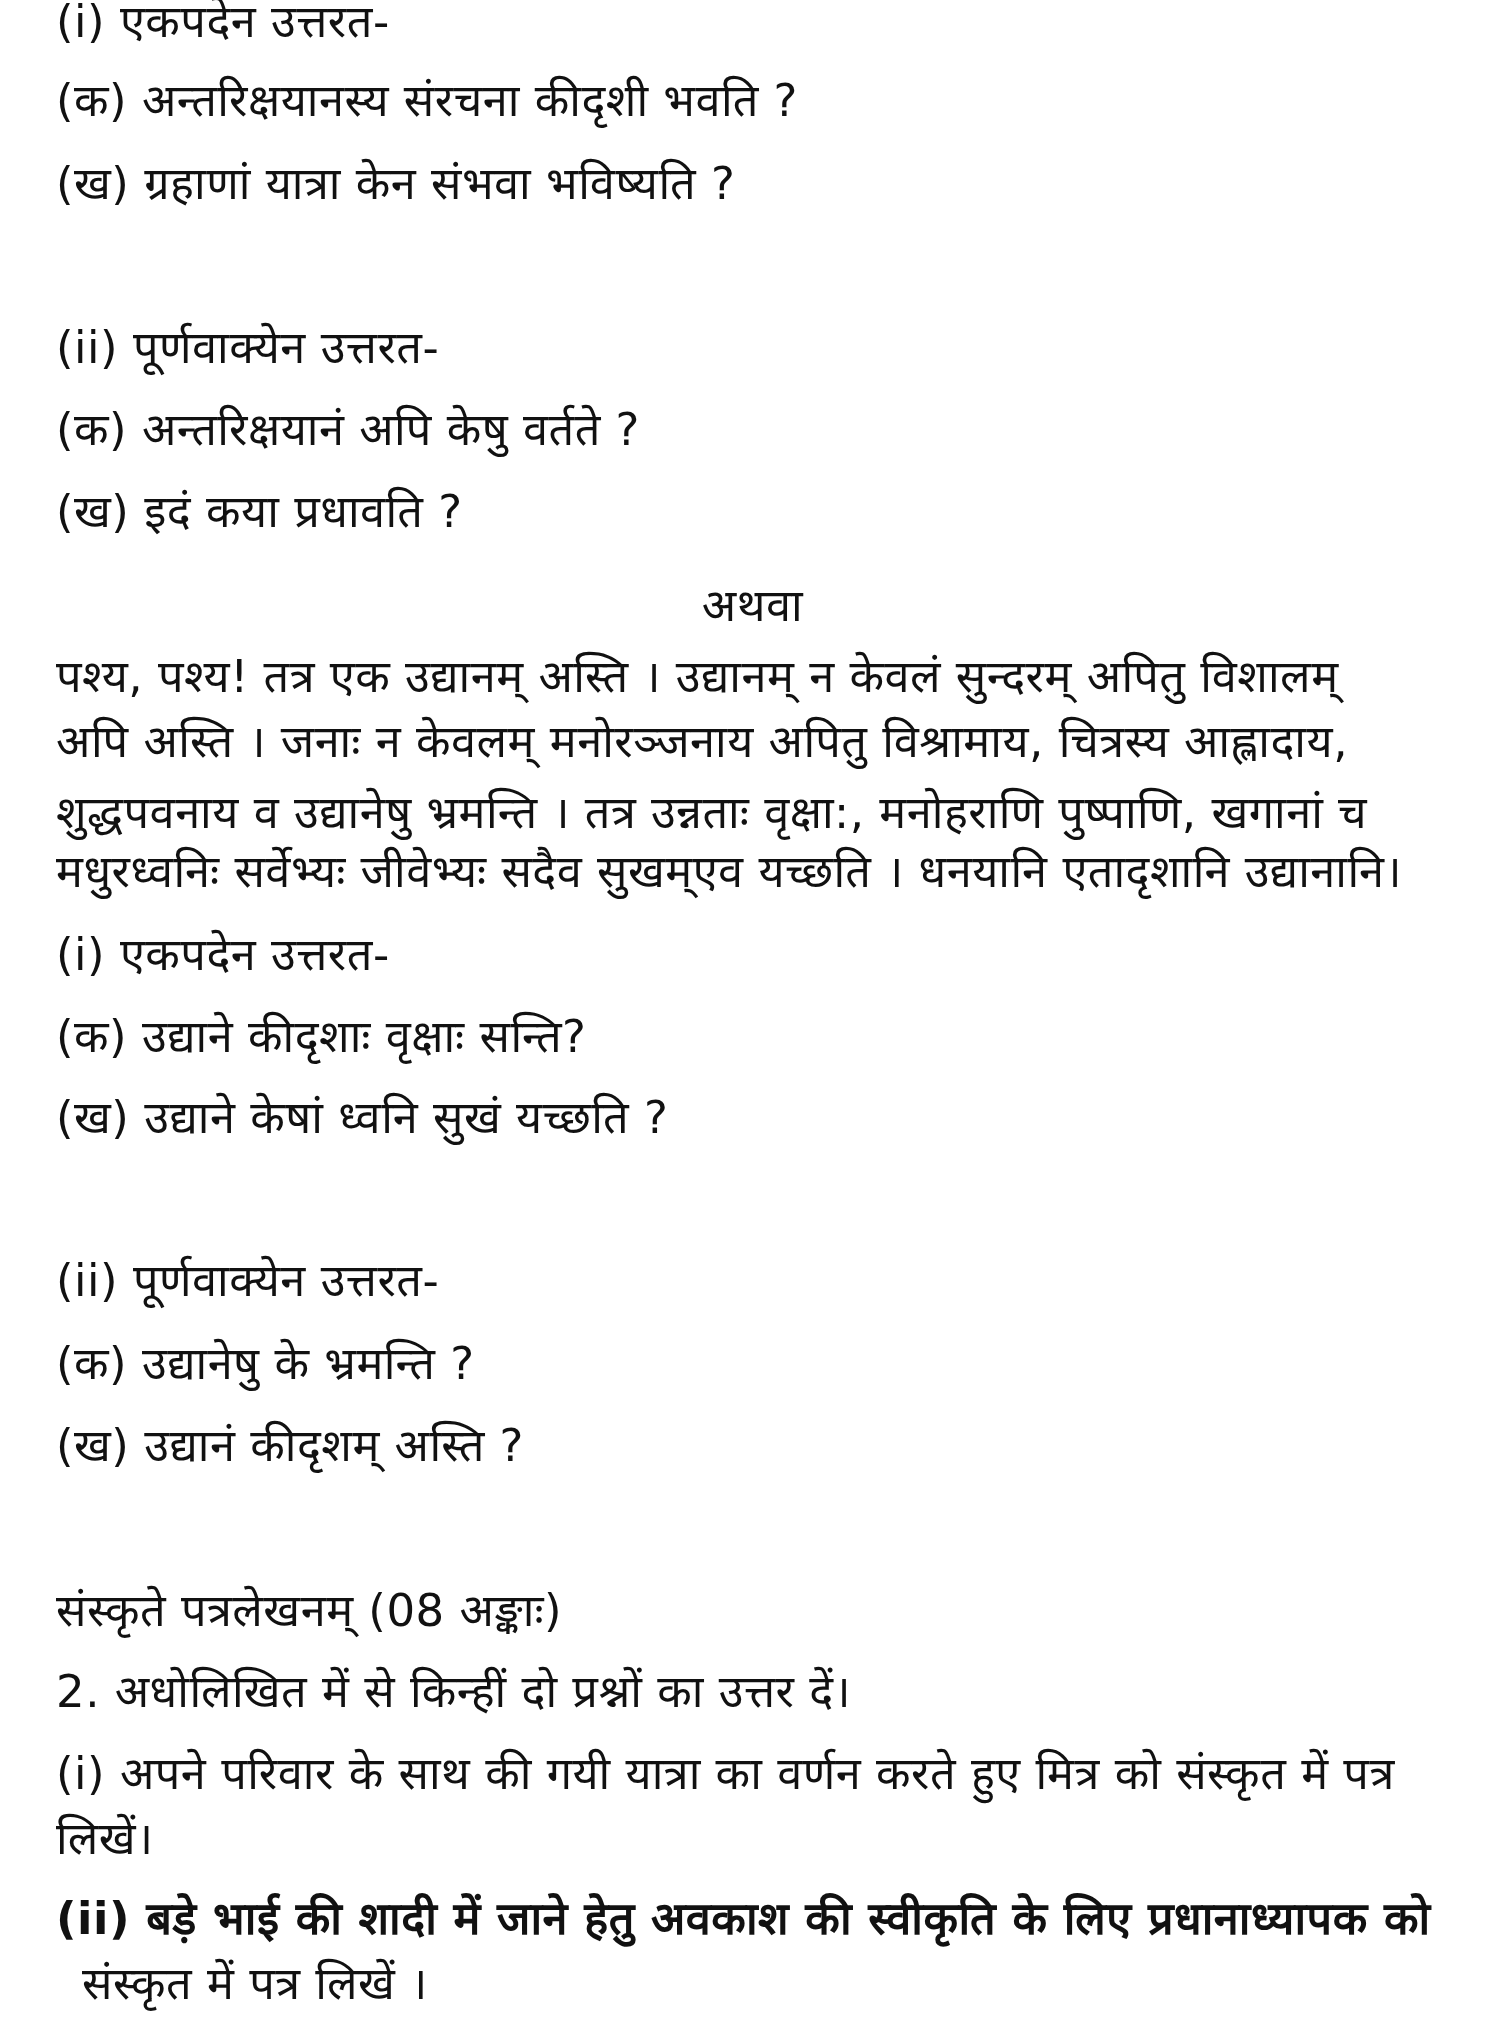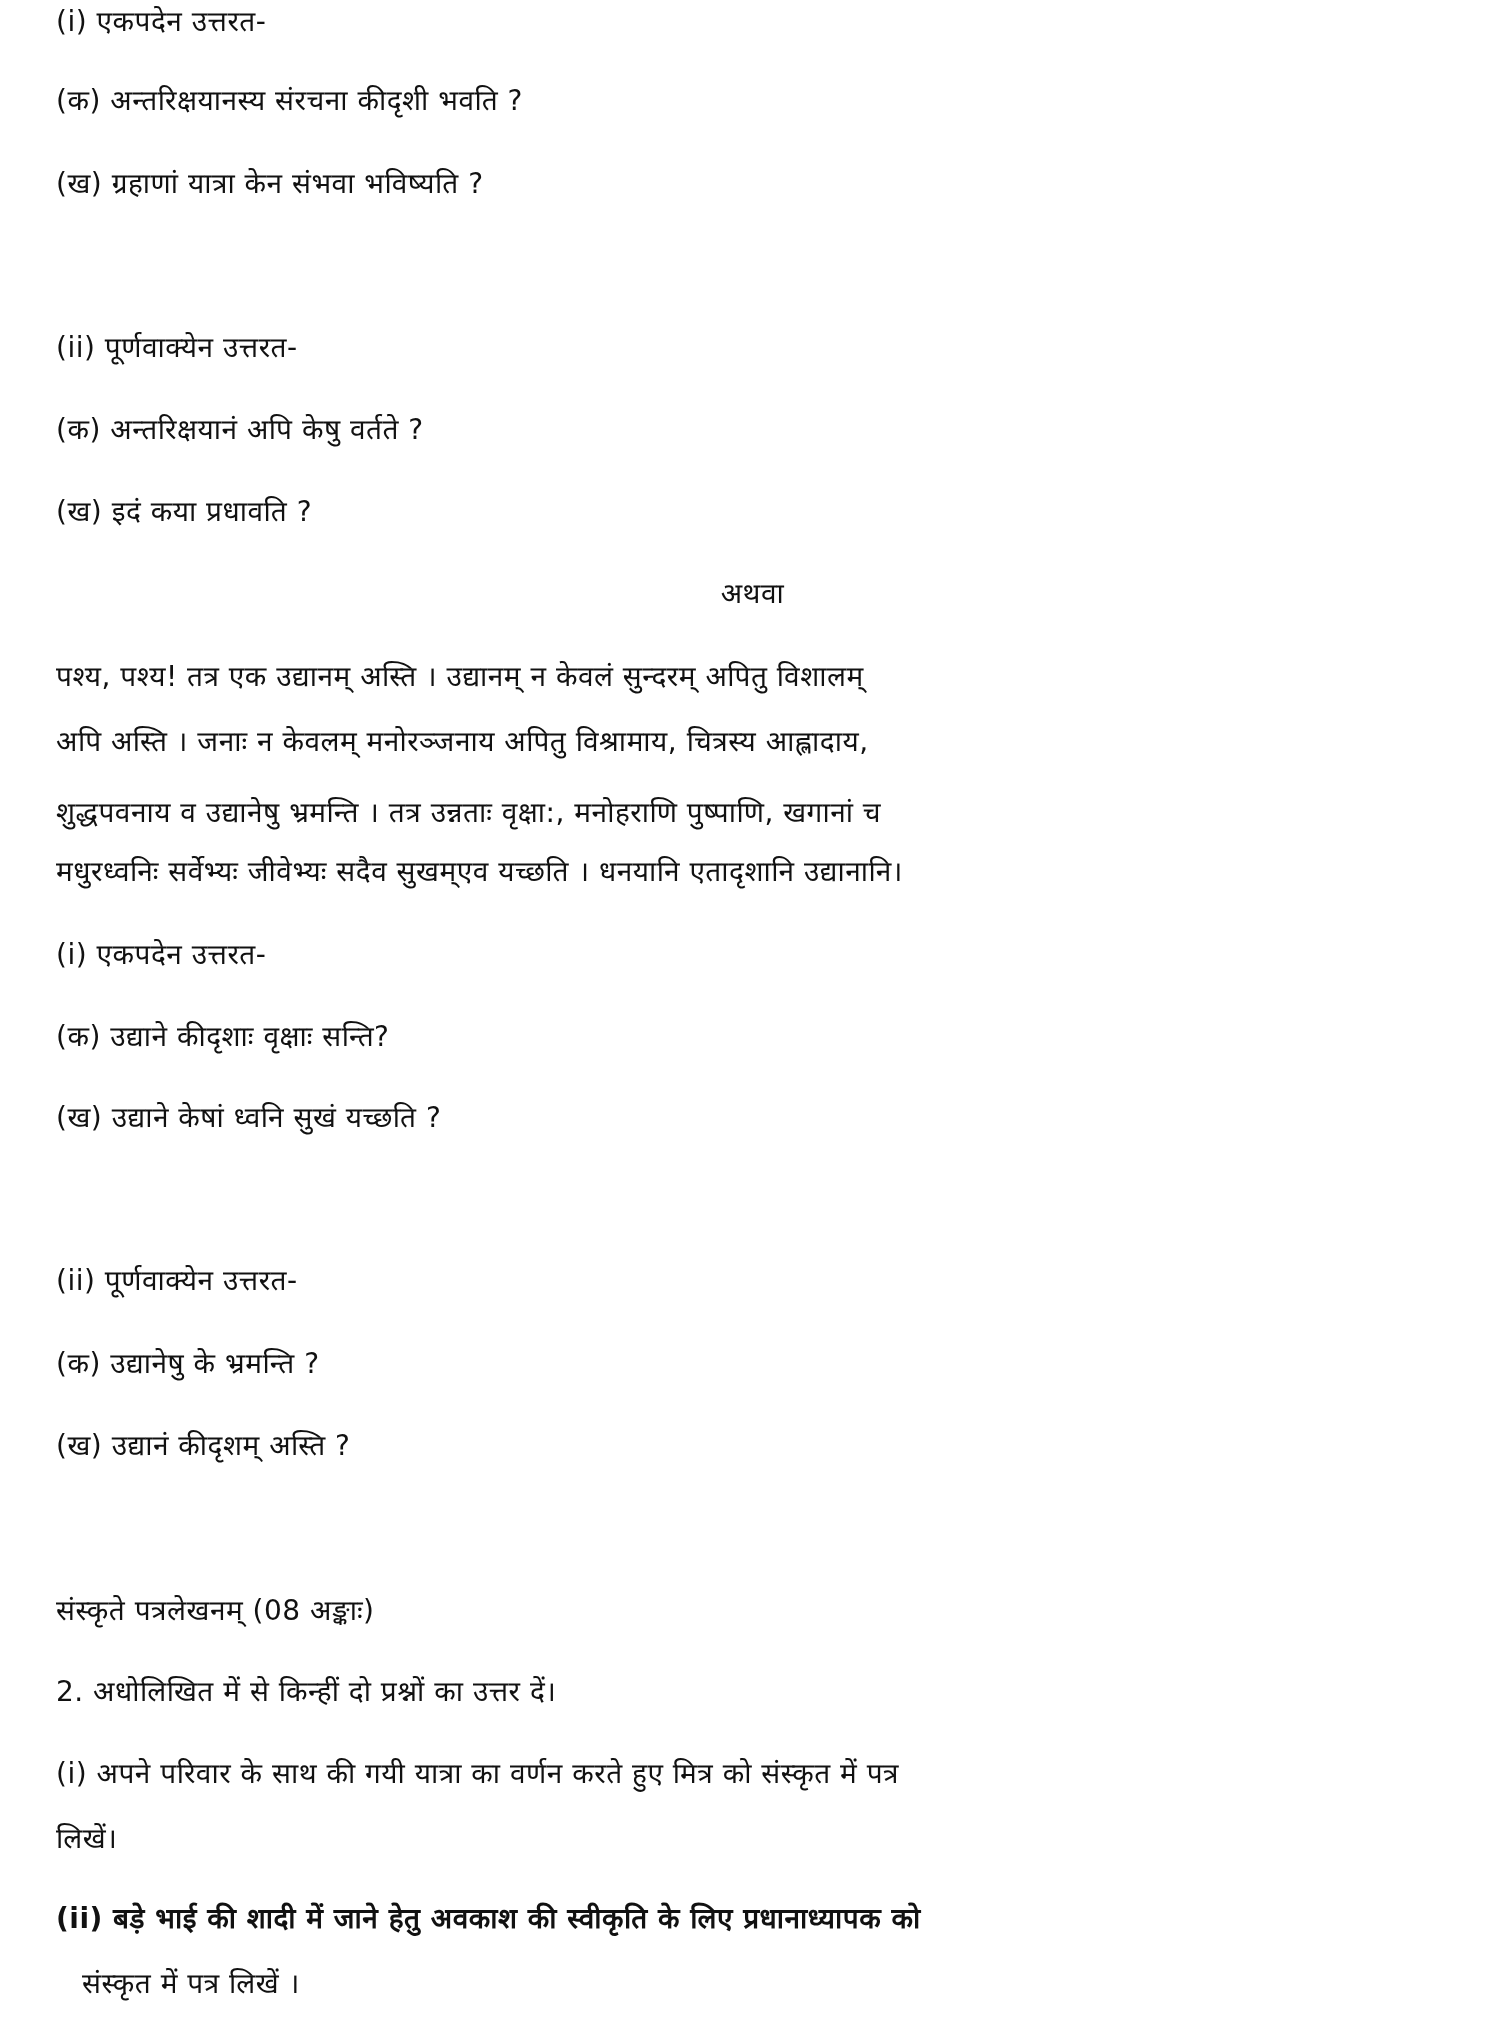--- a/index.html
+++ b/index.html
@@ -3,23 +3,23 @@
 <meta charset="utf-8">
 <style>
   html, body { margin: 0; padding: 0; background: #ffffff; }
   body {
     width: 1505px; height: 2034px; position: relative; overflow: hidden;
     font-family: "DejaVu Sans", "Liberation Sans", sans-serif;
     color: #111111;
   }
   .line {
     position: absolute; left: 56px; white-space: nowrap;
-    font-size: 28px; line-height: 44px; letter-spacing: 0.5px;
+    font-size: 45px; line-height: 44px; letter-spacing: 0.5px;
   }
-  .center { left: 0; width: 1505px; text-align: center; }
+  .center { left: 0; width: 1505px; text-align: center; margin-top: 12px; }
 </style>
 </head>
 <body>
 
 <div>
 
   <div class="line" style="top:0px;">(i) एकपदेन उत्तरत-</div>
   <div class="line" style="top:79px;">(क) अन्तरिक्षयानस्य संरचना कीदृशी भवति ?</div>
   <div class="line" style="top:162px;">(ख) ग्रहाणां यात्रा केन संभवा भविष्यति ?</div>
 

